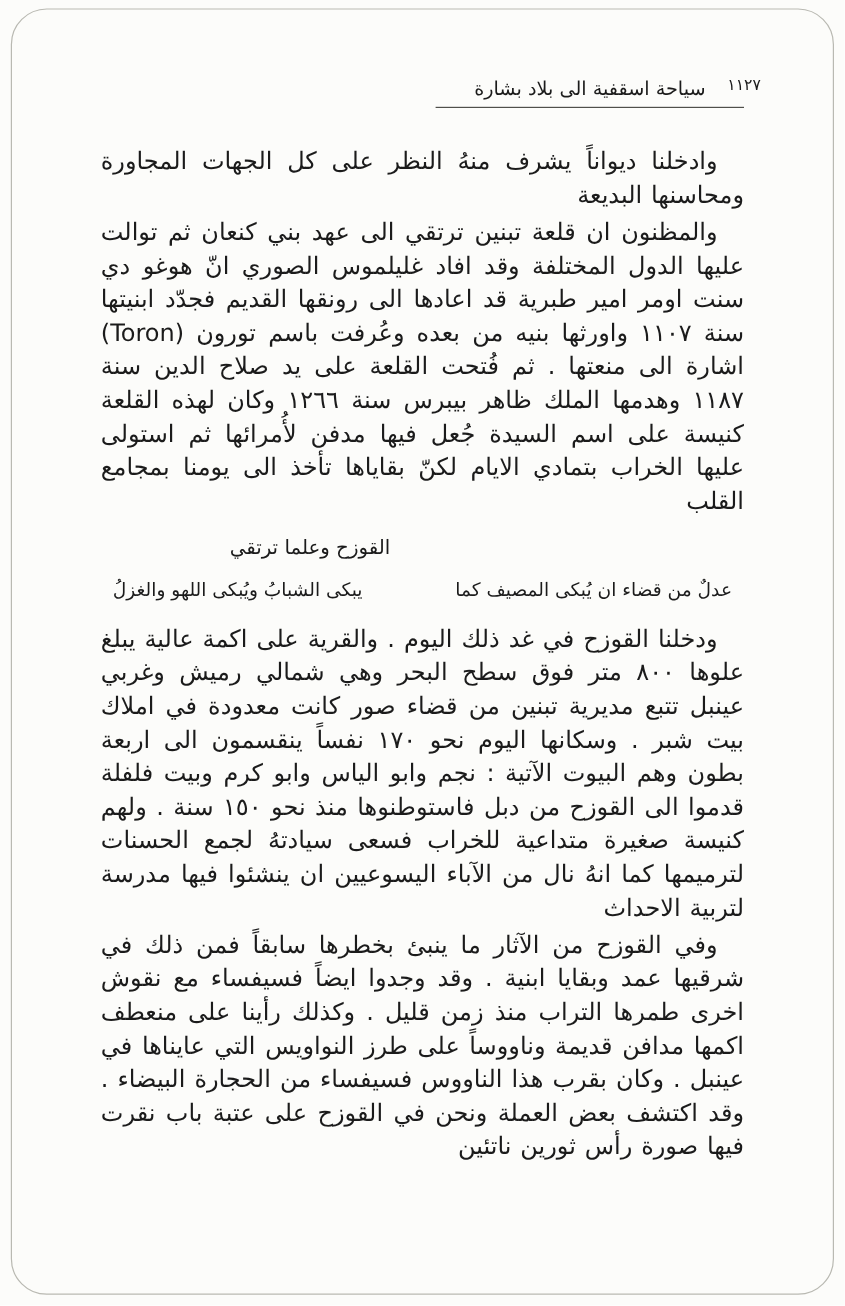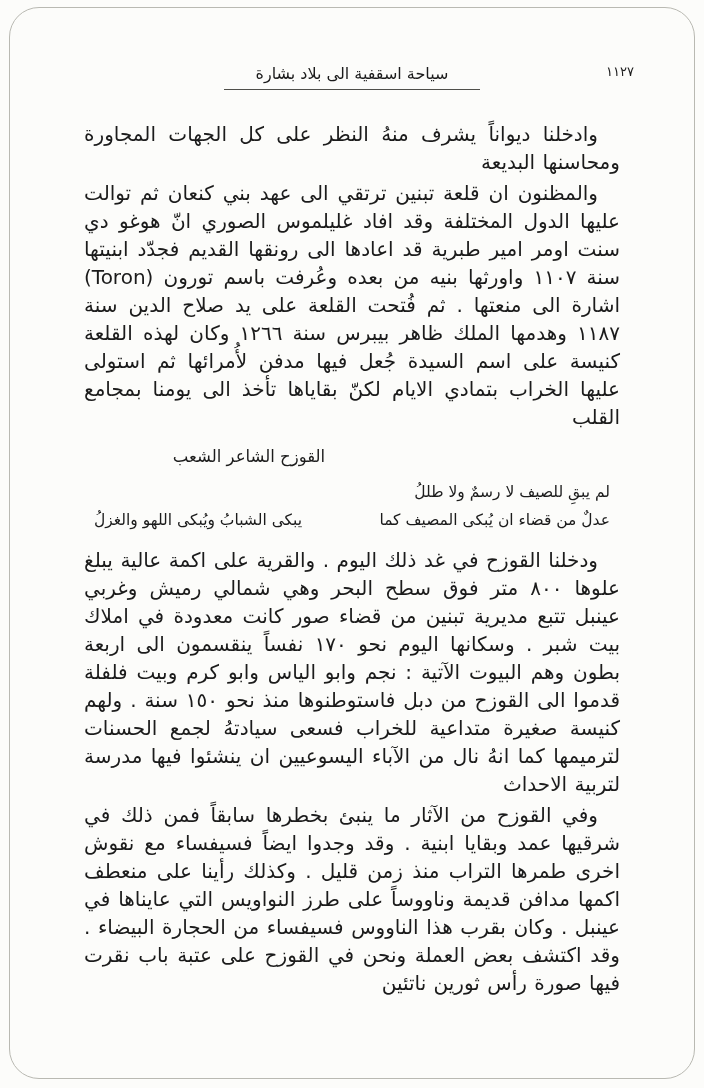--- a/index.html
+++ b/index.html
@@ -28,21 +28,20 @@
   }
   .content {
     position: absolute;
     top: 60px;
     right: 84px;
     left: 84px;
     direction: rtl;
   }
   .page-header {
     position: relative;
-    text-align: center;
     margin-bottom: 20px;
     height: 40px;
   }
   .running-title {
     display: inline-block;
     font-size: 16px;
     padding: 4px 32px 6px;
     border-bottom: 1px solid #4f4f4a;
     white-space: nowrap;
   }
@@ -92,26 +91,25 @@
 
     <div class="page-header">
       <span class="running-title">سياحة اسقفية الى بلاد بشارة</span>
       <span class="page-number">١١٢٧</span>
     </div>
 
     <p class="para">وادخلنا ديواناً يشرف منهُ النظر على كل الجهات المجاورة ومحاسنها البديعة</p>
 
     <p class="para">والمظنون ان قلعة تبنين ترتقي الى عهد بني كنعان ثم توالت عليها الدول المختلفة وقد افاد غليلموس الصوري انّ هوغو دي سنت اومر امير طبرية قد اعادها الى رونقها القديم فجدّد ابنيتها سنة ١١٠٧ واورثها بنيه من بعده وعُرفت باسم تورون (Toron) اشارة الى منعتها . ثم فُتحت القلعة على يد صلاح الدين سنة ١١٨٧ وهدمها الملك ظاهر بيبرس سنة ١٢٦٦ وكان لهذه القلعة كنيسة على اسم السيدة جُعل فيها مدفن لأُمرائها ثم استولى عليها الخراب بتمادي الايام لكنّ بقاياها تأخذ الى يومنا بمجامع القلب</p>
 
-    <h3 class="section-heading">القوزح الشاعر الشعب</h3>
+    <h3 class="section-heading">القوزح وعلما ترتقي</h3>
 
 
     <div class="poem">
       <div class="verse">
-        <span class="hemistich">لم يبقِ للصيف لا رسمٌ ولا طللُ</span>
       </div>
       <div class="verse">
         <span class="hemistich">عدلٌ من قضاء ان يُبكى المصيف كما</span>
         <span class="hemistich">يبكى الشبابُ ويُبكى اللهو والغزلُ</span>
       </div>
     </div>
 
     <p class="para">ودخلنا القوزح في غد ذلك اليوم . والقرية على اكمة عالية يبلغ علوها ٨٠٠ متر فوق سطح البحر وهي شمالي رميش وغربي عينبل تتبع مديرية تبنين من قضاء صور كانت معدودة في املاك بيت شبر . وسكانها اليوم نحو ١٧٠ نفساً ينقسمون الى اربعة بطون وهم البيوت الآتية : نجم وابو الياس وابو كرم وبيت فلفلة قدموا الى القوزح من دبل فاستوطنوها منذ نحو ١٥٠ سنة . ولهم كنيسة صغيرة متداعية للخراب فسعى سيادتهُ لجمع الحسنات لترميمها كما انهُ نال من الآباء اليسوعيين ان ينشئوا فيها مدرسة لتربية الاحداث</p>
 
     <p class="para">وفي القوزح من الآثار ما ينبئ بخطرها سابقاً فمن ذلك في شرقيها عمد وبقايا ابنية . وقد وجدوا ايضاً فسيفساء مع نقوش اخرى طمرها التراب منذ زمن قليل . وكذلك رأينا على منعطف اكمها مدافن قديمة وناووساً على طرز النواويس التي عايناها في عينبل . وكان بقرب هذا الناووس فسيفساء من الحجارة البيضاء . وقد اكتشف بعض العملة ونحن في القوزح على عتبة باب نقرت فيها صورة رأس ثورين ناتئين</p>

